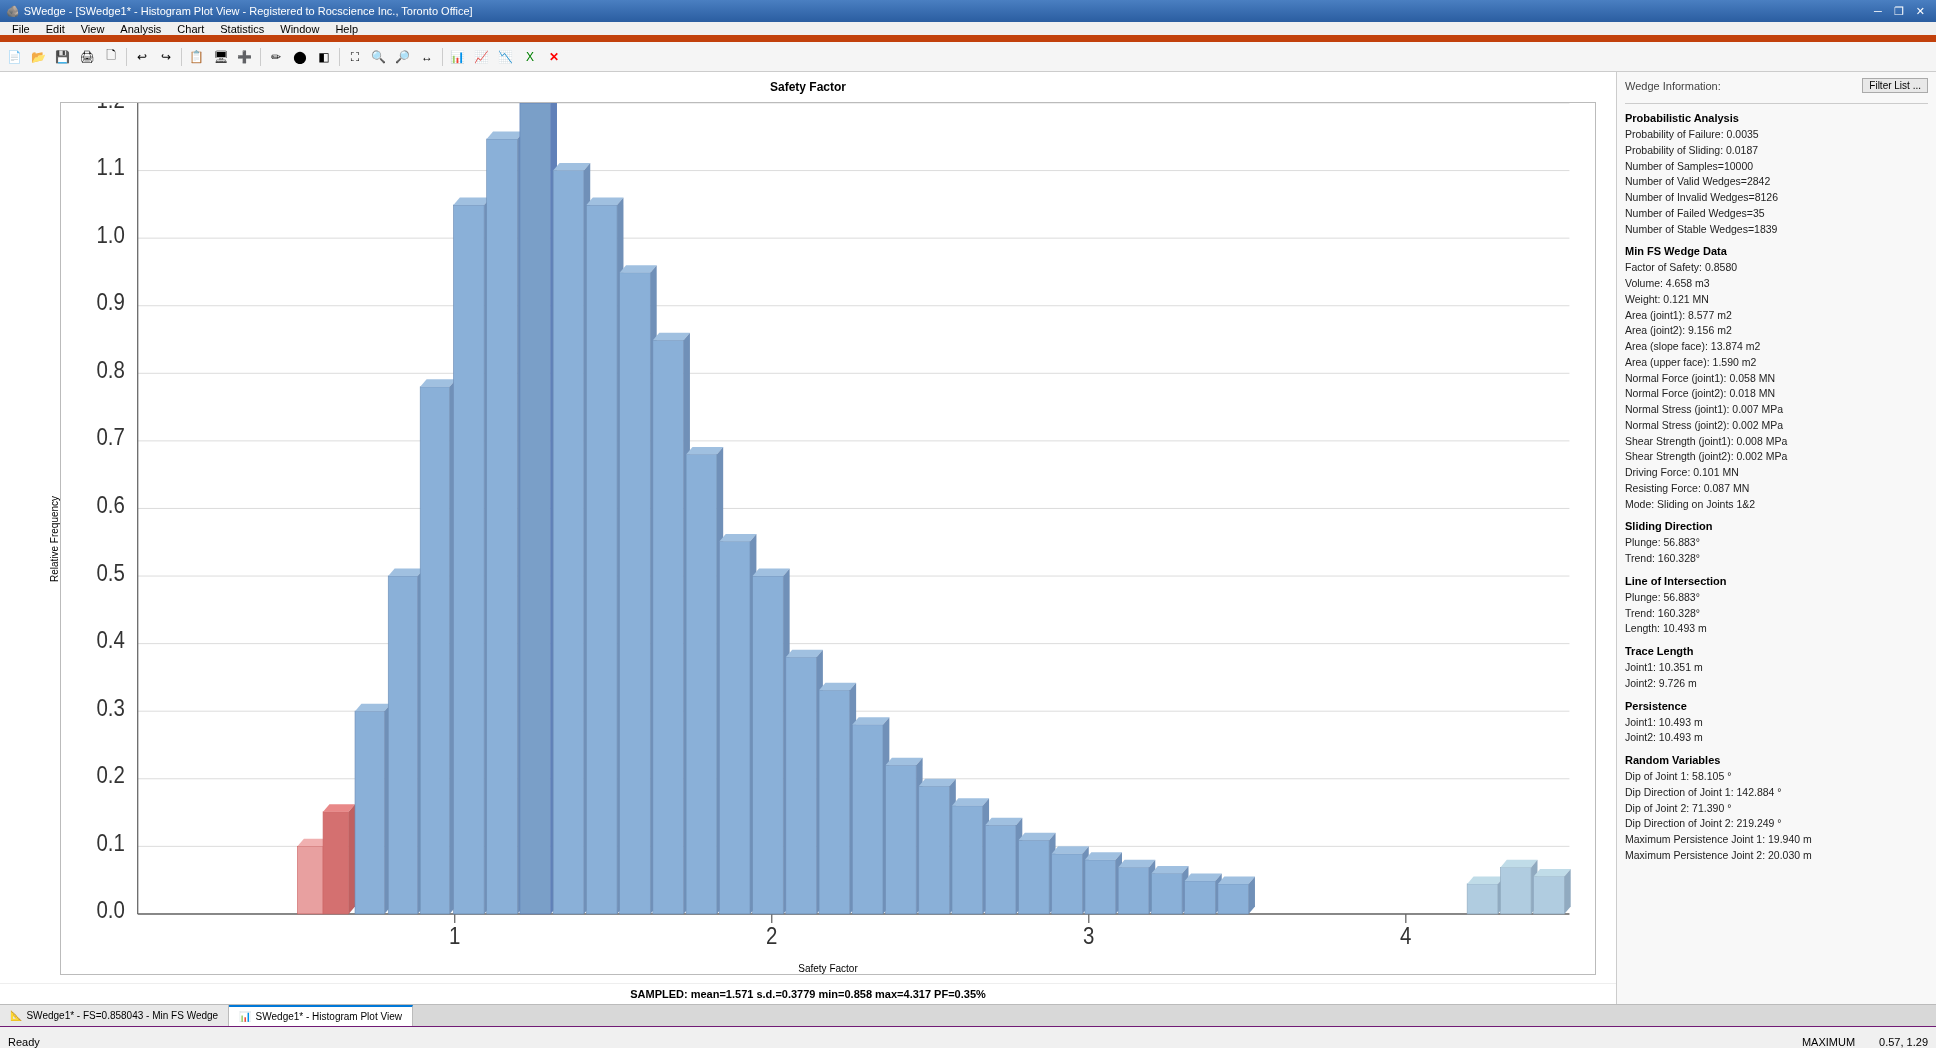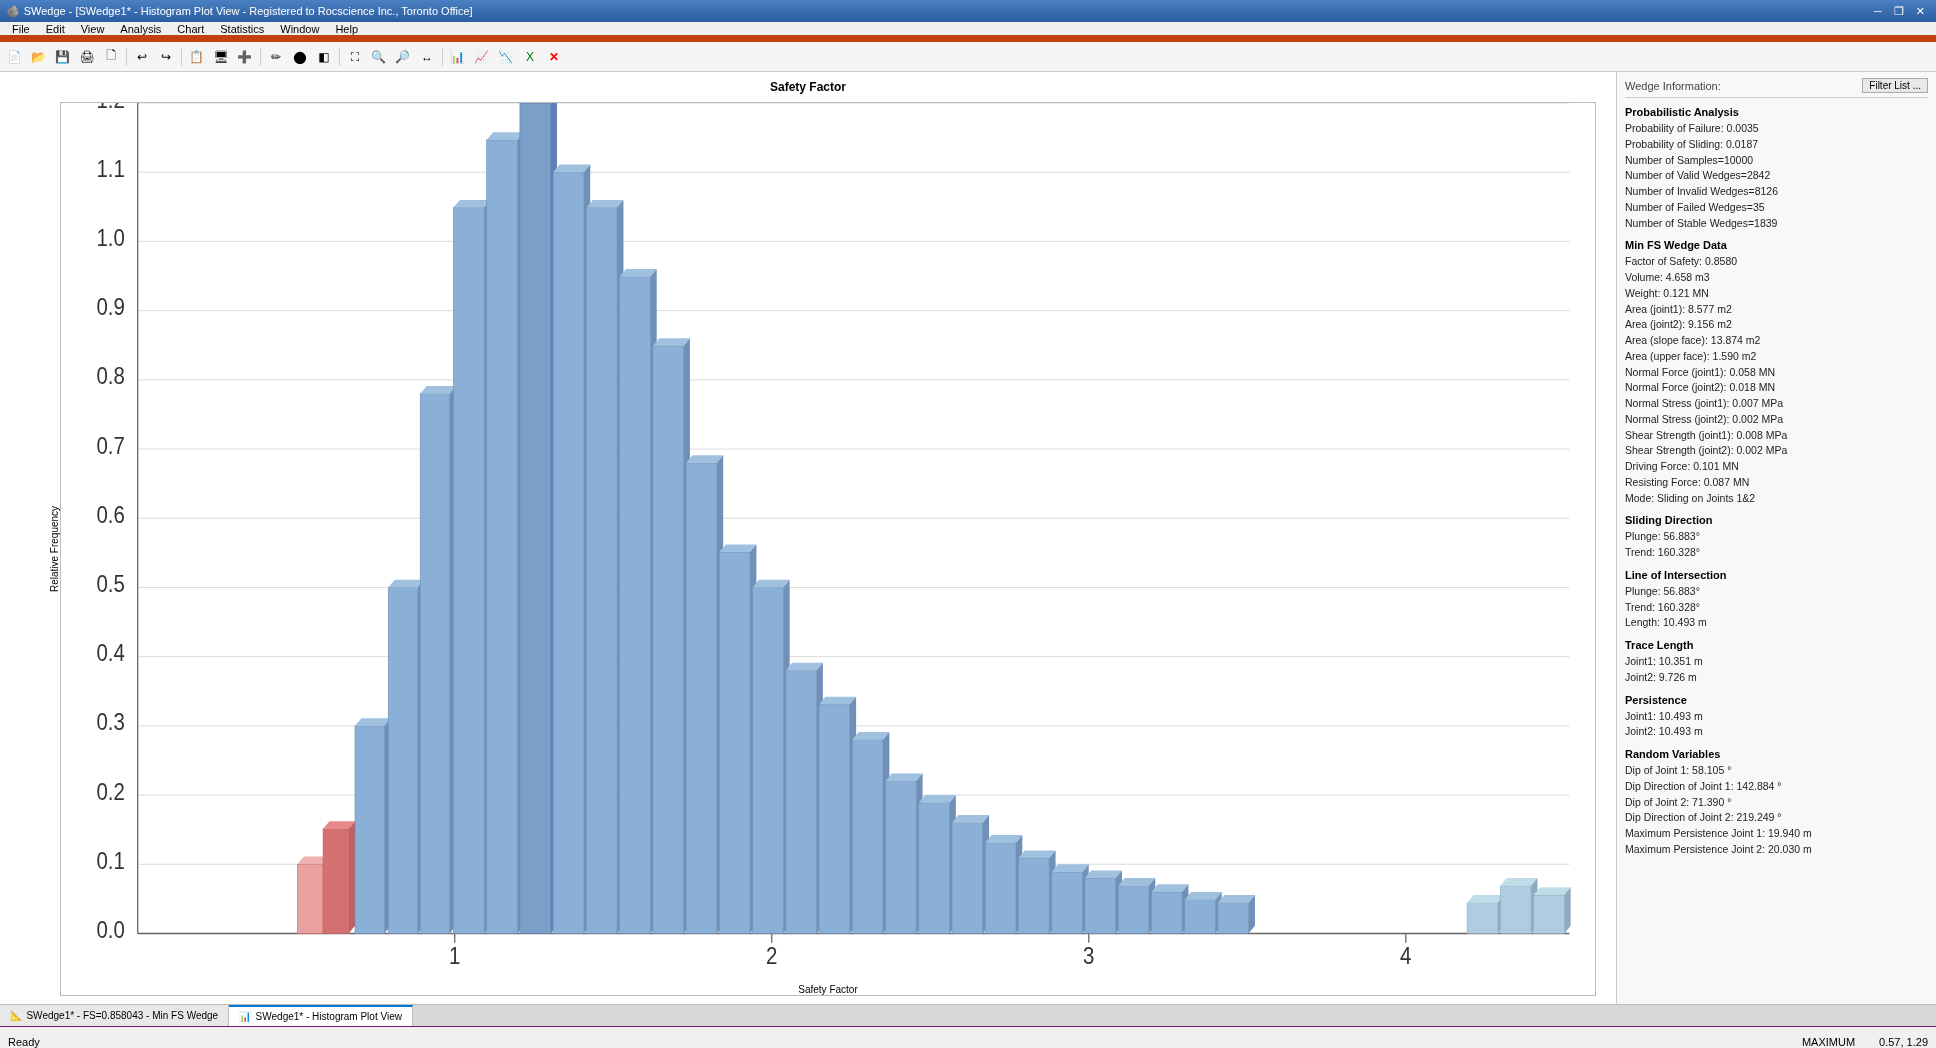--- a/index.html
+++ b/index.html
@@ -109,21 +109,21 @@
       overflow-y: auto;
       padding: 6px 8px;
       font-size: 11px;
     }
     .right-panel-header {
       display: flex;
       align-items: center;
       justify-content: space-between;
       margin-bottom: 6px;
       border-bottom: 1px solid #ccc;
-      padding-bottom: 4px;
+      padding-bottom: 10px;
     }
     .wedge-info-label { font-size: 11px; color: #444; }
     .filter-btn {
       font-size: 10px;
       cursor: pointer;
       border: 1px solid #aaa;
       background: #e8e8e8;
       padding: 1px 6px;
     }
 
@@ -421,20 +421,21 @@
         <polygon points="1150,509 1155,504 1155,535 1150,540" fill="#90aac0"></polygon>
 
         <rect x="1152" y="515" width="24" height="25" fill="#b0cce0" stroke="#90aac0" stroke-width="0.5"></rect>
         <polygon points="1152,515 1176,515 1181,510 1157,510" fill="#c0dce8"></polygon>
         <polygon points="1176,515 1181,510 1181,535 1176,540" fill="#90aac0"></polygon>
       </svg>
 
       <div style="position:absolute; bottom:0; left:50%; transform:translateX(-50%); font-size:10px;">Safety Factor</div>
     </div>
 
+    <div class="sampled-text" style="text-align:center; font-size:11px; font-weight:bold; padding:4px 0; background:white;">SAMPLED: mean=1.571  s.d.=0.3779  min=0.858  max=4.317  PF=0.35%</div>
   </div>
 
   <div class="right-panel">
     <div class="right-panel-header">
       <span class="wedge-info-label">Wedge Information:</span>
       <button class="filter-btn">Filter List ...</button>
     </div>
 
     <div class="section-header">Probabilistic Analysis</div>
     <div>

